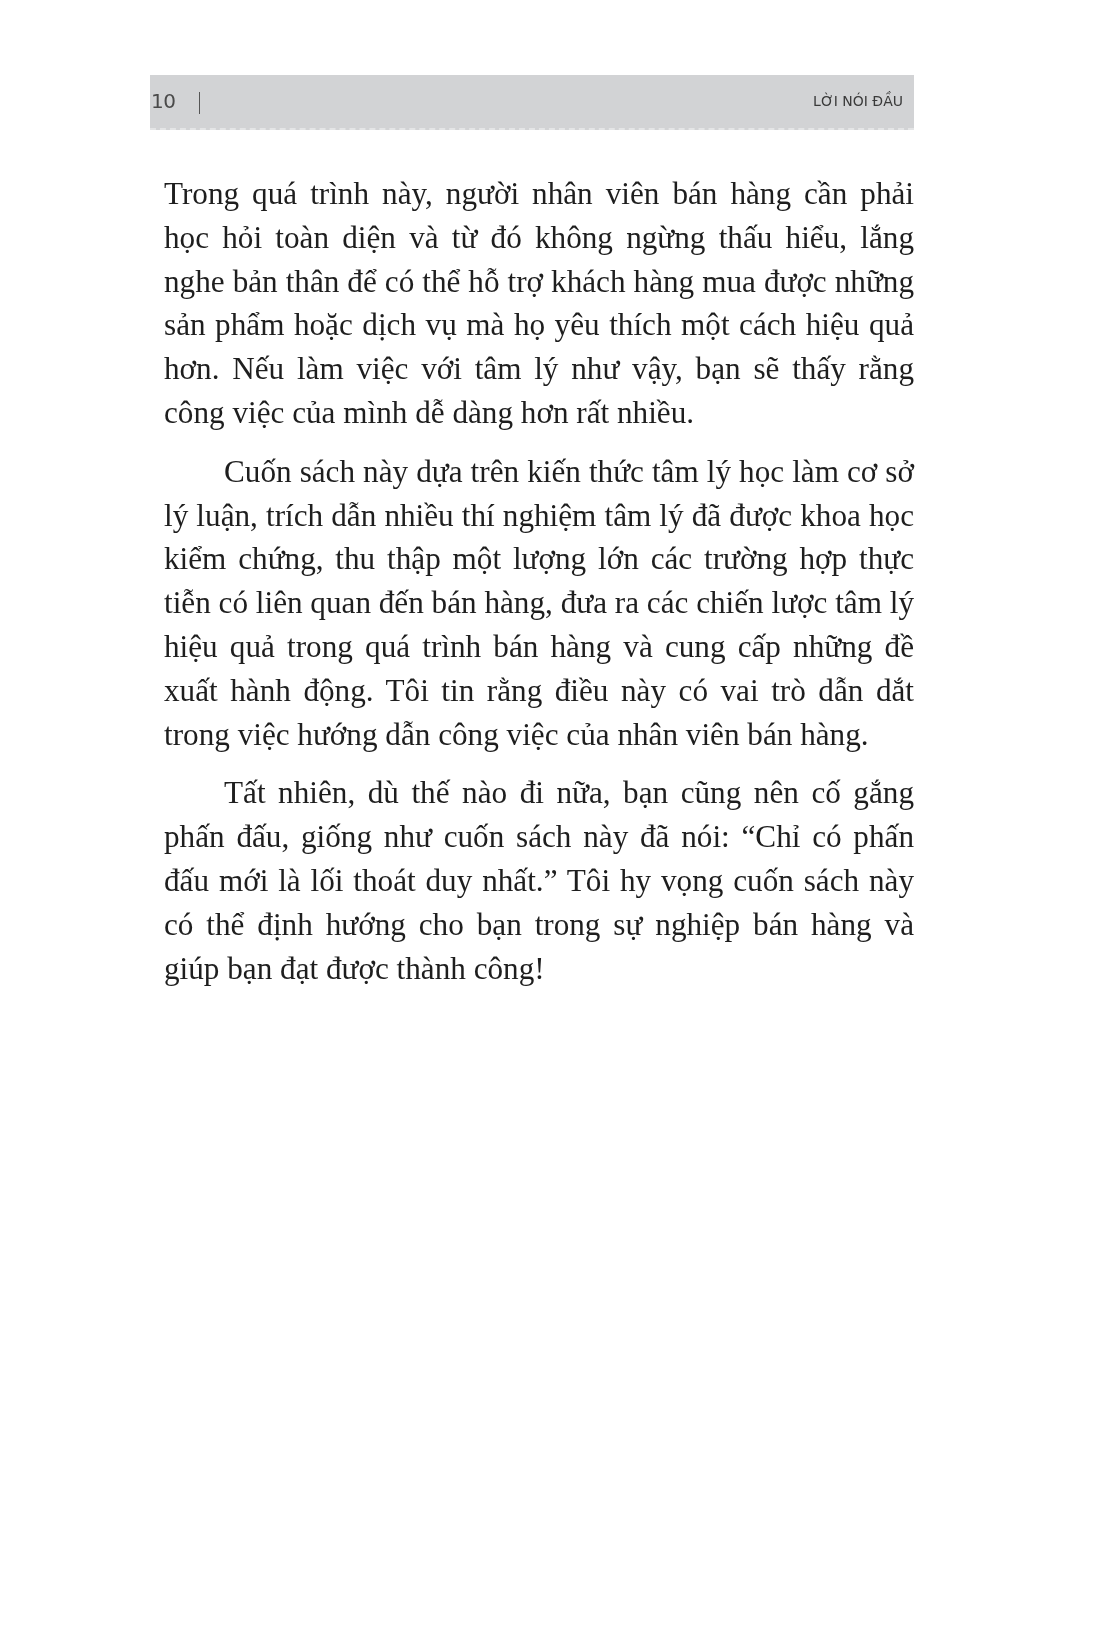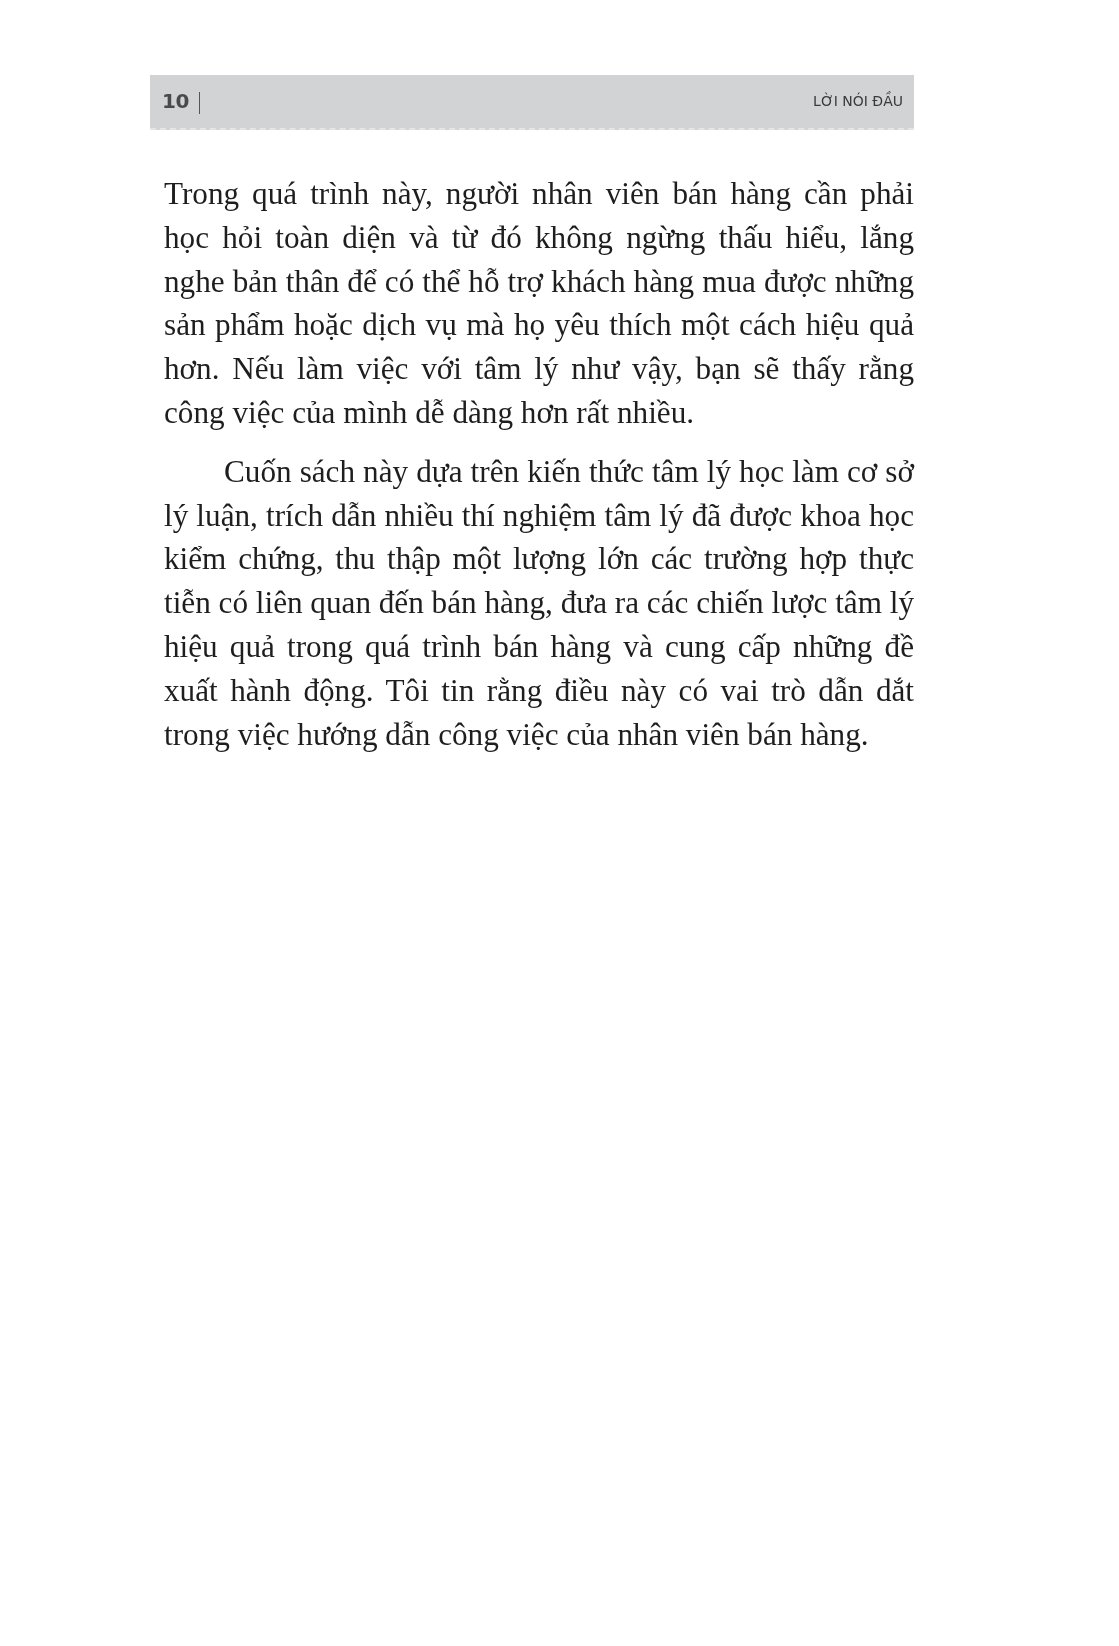--- a/index.html
+++ b/index.html
@@ -18,27 +18,27 @@
       left: 150px;
       top: 75px;
       width: 764px;
       height: 55px;
       background: #d2d3d5;
       border-bottom: 2px dashed #e4e5e6;
       box-sizing: border-box;
     }
     .page-number {
       position: absolute;
-      left: 12px;
+      left: 1px;
       top: 14px;
       font-family: "DejaVu Sans", sans-serif;
       font-size: 20px;
       color: #4a4a4a;
       letter-spacing: -0.5px;
-      font-weight: 700;
+      font-weight: 400;
     }
     .header-divider {
       position: absolute;
       left: 49px;
       top: 17px;
       width: 1px;
       height: 22px;
       background: #555;
     }
     .chapter-title {
@@ -74,13 +74,14 @@
 
 <div class="page-header">
   <span class="page-number">10</span>
   <span class="header-divider"></span>
   <span class="chapter-title">LỜI NÓI ĐẦU</span>
 </div>
 
 <div class="body-text">
   <p>Trong quá trình này, người nhân viên bán hàng cần phải học hỏi toàn diện và từ đó không ngừng thấu hiểu, lắng nghe bản thân để có thể hỗ trợ khách hàng mua được những sản phẩm hoặc dịch vụ mà họ yêu thích một cách hiệu quả hơn. Nếu làm việc với tâm lý như vậy, bạn sẽ thấy rằng công việc của mình dễ dàng hơn rất nhiều.</p>
   <p class="indent">Cuốn sách này dựa trên kiến thức tâm lý học làm cơ sở lý luận, trích dẫn nhiều thí nghiệm tâm lý đã được khoa học kiểm chứng, thu thập một lượng lớn các trường hợp thực tiễn có liên quan đến bán hàng, đưa ra các chiến lược tâm lý hiệu quả trong quá trình bán hàng và cung cấp những đề xuất hành động. Tôi tin rằng điều này có vai trò dẫn dắt trong việc hướng dẫn công việc của nhân viên bán hàng.</p>
+  <p class="indent">Tất nhiên, dù thế nào đi nữa, bạn cũng nên cố gắng phấn đấu, giống như cuốn sách này đã nói: “Chỉ có phấn đấu mới là lối thoát duy nhất.” Tôi hy vọng cuốn sách này có thể định hướng cho bạn trong sự nghiệp bán hàng và giúp bạn đạt được thành công!</p>
 </div>
 
 </body></html>

